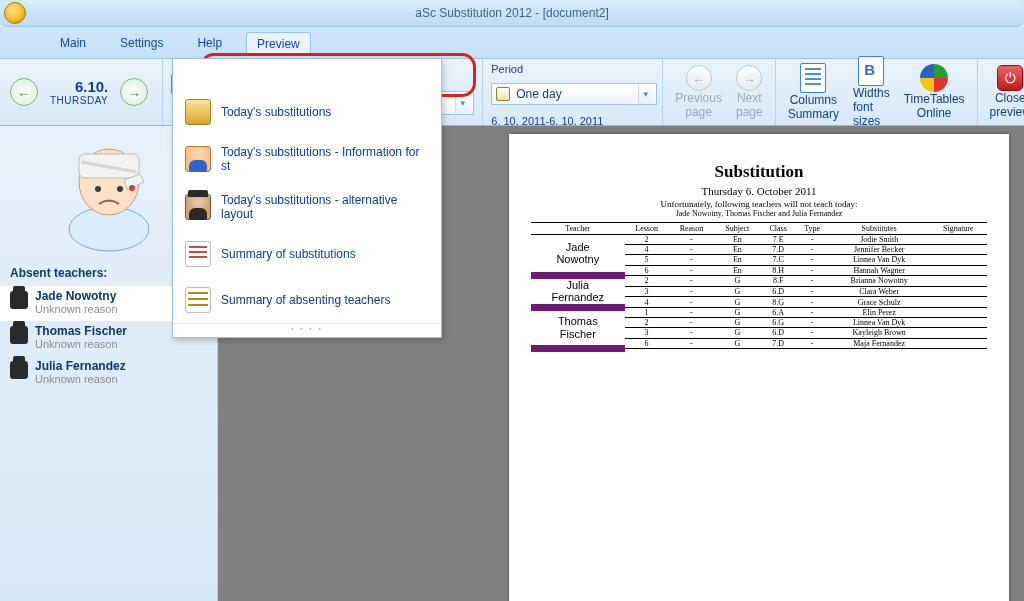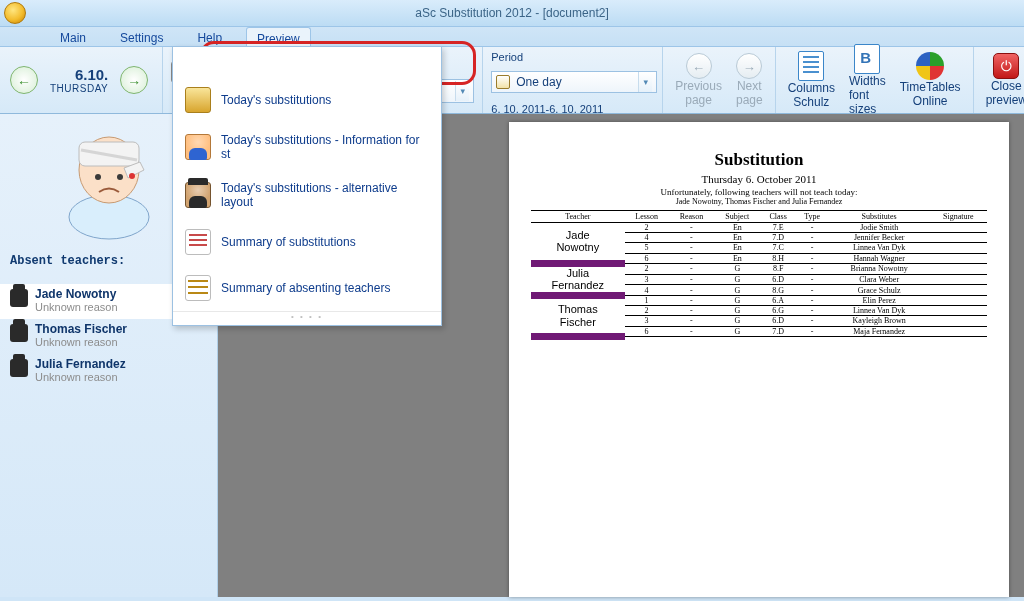--- a/index.html
+++ b/index.html
@@ -13,40 +13,41 @@
     overflow: hidden;
     user-select: none;
   }
   .titlebar {
     height: 27px;
     background: linear-gradient(#d9ecfb, #bcdcf4);
     border-bottom: 1px solid #9dc5e8;
     display: flex;
     align-items: center;
     position: relative;
+    border-radius: 8px;
   }
   .app-icon {
     width: 22px; height: 22px;
     margin-left: 4px;
     border-radius: 50%;
     background: radial-gradient(circle at 40% 35%, #ffe680, #f3bd2e 55%, #ce8c0a 90%);
     border: 1px solid #b07a0c;
   }
   .titlebar-title {
     position: absolute;
     left: 50%; transform: translateX(-50%);
     color: #3b6487;
     font-size: 12px;
   }
   .ribbon-tabs {
     display: flex;
     gap: 14px;
     padding: 0 10px 0 50px;
-    height: 19px;
-    align-items: flex-start;
+    height: 31px;
+    align-items: center;
     background: linear-gradient(#cfe5f7, #c6e0f5);
   }
   .ribbon-tab {
     padding: 4px 10px 3px 10px;
     color: #14489c;
     cursor: default;
     border-radius: 3px 3px 0 0;
     font-size: 12px;
   }
   .ribbon-tab.active {
@@ -129,21 +130,21 @@
     background:linear-gradient(#e6f1fb,#d5e8f8);
     border-right:1px solid #b0cfe8;
     padding:8px 0;
   }
   .avatar-box { text-align:center; }
   .avatar {
     width:110px;height:120px;margin:0 auto 8px auto;
     display:flex;align-items:center;justify-content:center;
   }
   .avatar svg { width:110px;height:120px;}
-  .absent-heading { font-weight:bold;color:#103a70;padding:4px 10px 16px 10px;font-family:Liberation Mono, monospace;}
+  .absent-heading { font-weight:bold;color:#103a70;padding:4px 10px 6px 10px;}
   .absent-item { display:flex;gap:7px;padding:3px 10px 6px 10px;align-items:flex-start;}
   .absent-item.selected { background:#fff;}
   .absent-avatar { width:18px;height:18px;border-radius:3px;background:#2a2a2a;position:relative;flex-shrink:0;margin-top:2px;}
   .absent-avatar::after{content:"";position:absolute;left:3px;right:3px;top:-5px;height:7px;background:#2a2a2a;border-radius:2px 2px 0 0;}
   .absent-name { font-weight:bold;color:#0f356a;font-size:12px;}
   .absent-reason { color:#8c8c8c;font-size:11px;}
   .center-pane {
     width:276px;
     background:#808080;
     position:relative;
@@ -258,21 +259,21 @@
       <div class="ribbon-icon-round">→</div>
       <div>Next</div>
       <div>page</div>
     </div>
   </div>
 
   <div class="ribbon-group">
     <div class="ribbon-btn">
       <div class="ribbon-icon-doc lines"></div>
       <div>Columns</div>
-      <div>Schulz</div>
+      <div>Summary</div>
     </div>
     <div class="ribbon-btn">
       <div class="ribbon-icon-doc b"></div>
       <div>Widths</div>
       <div>font sizes</div>
     </div>
     <div class="ribbon-btn">
       <div class="ribbon-icon-tt"></div>
       <div>TimeTables</div>
       <div>Online</div>

